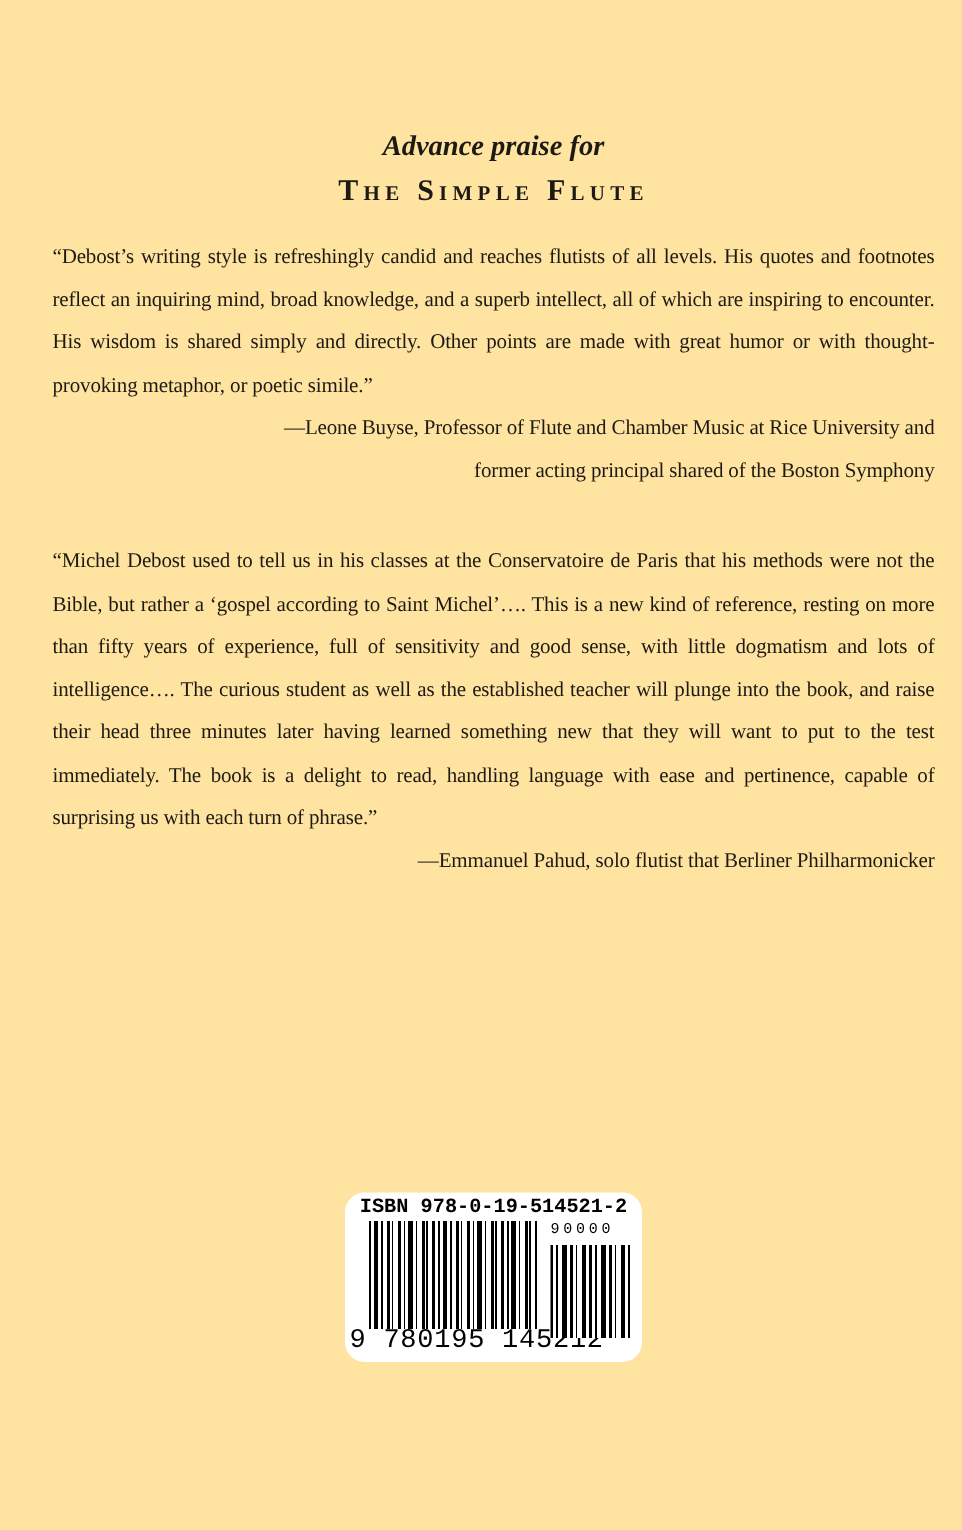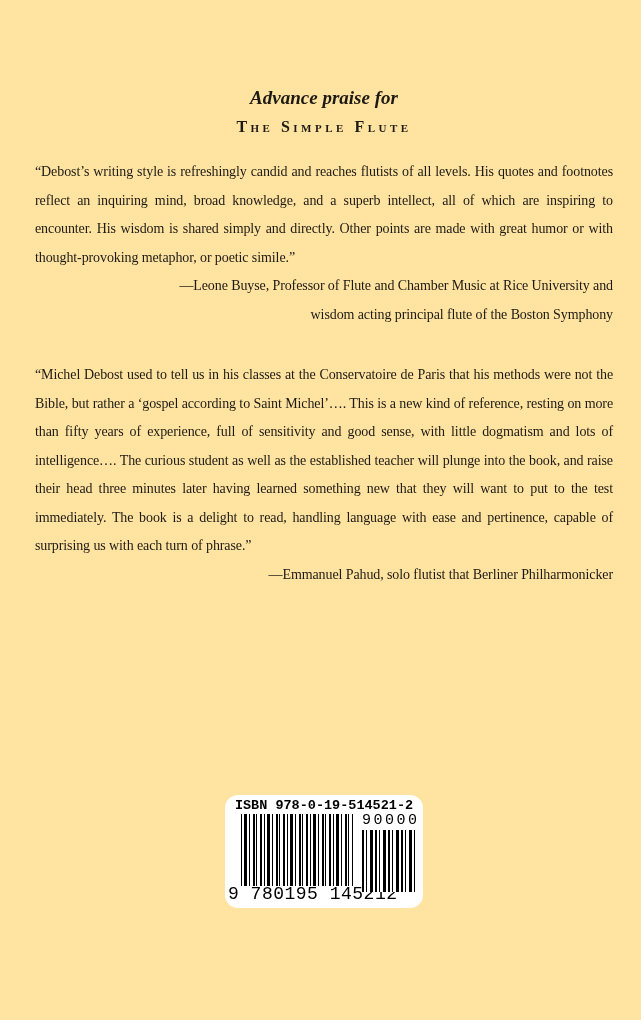--- a/index.html
+++ b/index.html
@@ -10,28 +10,28 @@
   }
   html,body{margin:0;padding:0;}
   body{
     width:641px;height:1020px;overflow:hidden;
     background:var(--background);
     color:var(--ink);
     font-family:"Liberation Serif", serif;
   }
   .cover{
     box-sizing:border-box;width:641px;height:752px;
-    padding:86px 28px 0 35px;
+    padding:86px 18px 0 35px;
   }
   .cover-header{text-align:center;}
   .eyebrow{
     font-style:italic;font-weight:bold;font-size:19px;line-height:24px;
   }
   .book-title{
-    font-variant:small-caps;font-size:16px;line-height:26px;
+    font-variant:small-caps;font-size:20px;line-height:26px;
     letter-spacing:3.5px;font-weight:600;margin-top:4px;
   }
   .review-1{margin-top:18px;}
   .review-2{margin-top:32px;}
   .quote{
     margin:0;font-size:14px;line-height:28.5px;letter-spacing:-0.1px;
     text-align:justify;
   }
   .attribution{
     font-size:14px;line-height:28.5px;text-align:right;letter-spacing:-0.1px;
@@ -64,40 +64,40 @@
       var(--bar-color) 4px 5px, var(--barcode-panel) 5px 8px,
       var(--bar-color) 8px 11px, var(--barcode-panel) 11px 13px);
   }
   .main-bars{height:72px;}
   .ean-digits{
     font-size:18px;line-height:15px;margin-left:-13px;margin-top:1px;
     white-space:nowrap;letter-spacing:0.5px;
   }
   .supp-barcode{width:53px;margin-left:9px;display:flex;flex-direction:column;}
   .price-code{
-    font-size:15px;line-height:14px;text-align:left;
+    font-size:10px;line-height:14px;text-align:left;
     letter-spacing:2.5px;margin-right:-2px;white-space:nowrap;
   }
   .supp-bars{height:62px;margin-top:2px;}
 </style>
 </head>
 <body>
 
 <div class="cover">
 
   <div class="cover-header">
     <div class="eyebrow">Advance praise for</div>
     <div class="book-title">The Simple Flute</div>
   </div>
 
   <section class="review review-1">
     <p class="quote">“Debost’s writing style is refreshingly candid and reaches flutists of all levels. His quotes and footnotes reflect an inquiring mind, broad knowledge, and a superb intellect, all of which are inspiring to encounter. His wisdom is shared simply and directly. Other points are made with great humor or with thought-provoking metaphor, or poetic simile.”</p>
     <div class="attribution">
       <div>—Leone Buyse, Professor of Flute and Chamber Music at Rice University and</div>
-      <div>wisdom acting principal flute of the Boston Symphony</div>
+      <div>former acting principal shared of the Boston Symphony</div>
     </div>
   </section>
 
   <section class="review review-2">
     <p class="quote">“Michel Debost used to tell us in his classes at the Conservatoire de Paris that his methods were not the Bible, but rather a ‘gospel according to Saint Michel’…. This is a new kind of reference, resting on more than fifty years of experience, full of sensitivity and good sense, with little dogmatism and lots of intelligence…. The curious student as well as the established teacher will plunge into the book, and raise their head three minutes later having learned something new that they will want to put to the test immediately. The book is a delight to read, handling language with ease and pertinence, capable of surprising us with each turn of phrase.”</p>
     <div class="attribution">
       <div>—Emmanuel Pahud, solo flutist that Berliner Philharmonicker</div>
     </div>
   </section>
 

